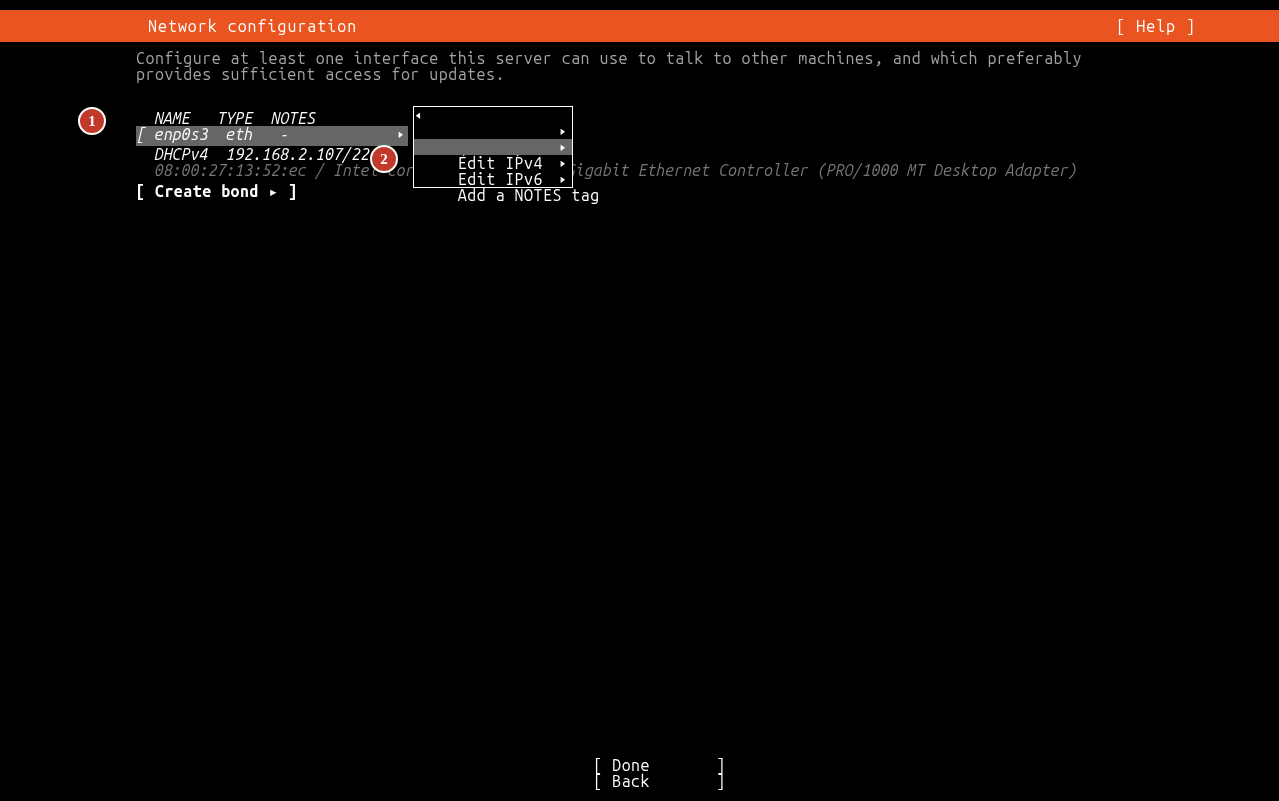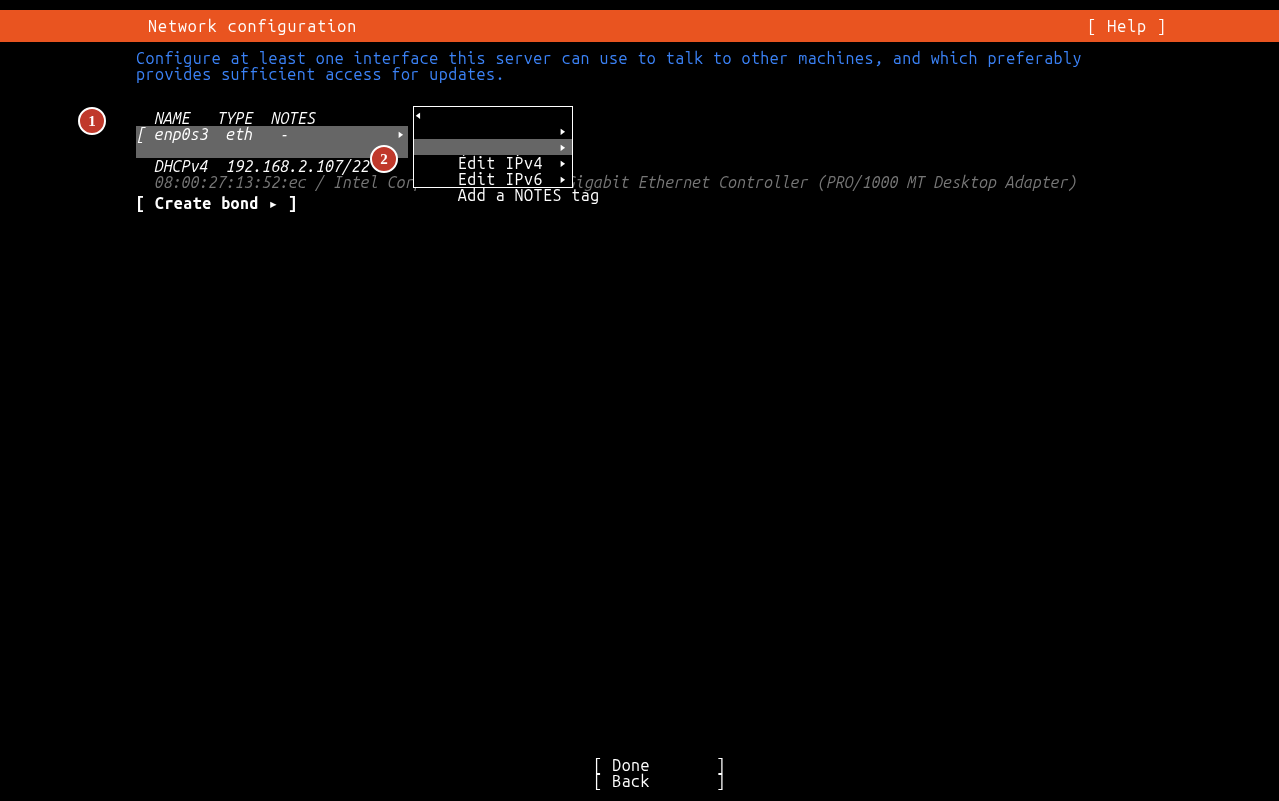--- a/index.html
+++ b/index.html
@@ -23,50 +23,50 @@
     display: flex;
     align-items: center;
     justify-content: space-between;
     padding: 0 12px;
   }
   .titlebar .title {
     margin-left: 136px;
     letter-spacing: 1px;
   }
   .titlebar .help {
-    margin-right: 100px;
+    margin-right: 71px;
     letter-spacing: 1px;
   }
   .content {
     position: absolute;
     left: 136px; right: 136px;
     top: 50px;
   }
   .intro {
-    color: #3b82f6;
+    color: #a3a3a3;
     line-height: 16px;
     letter-spacing: 0.5px;
     white-space: pre-wrap;
   }
   .table {
     margin-top: 28px;
     font-style: italic;
   }
   .thead {
     color: #fff;
   }
   .row {
     white-space: pre;
     line-height: 16px;
   }
   .iface-row {
     position: relative;
     background: #666;
     color: #fff;
-    height: 32px;
+    height: 20px;
     line-height: 16px;
     width: 272px;
   }
   .iface-row .row-txt {
     white-space: pre;
   }
   .iface-row .arrow-r {
     position: absolute;
     right: 2px; top: 0;
   }

